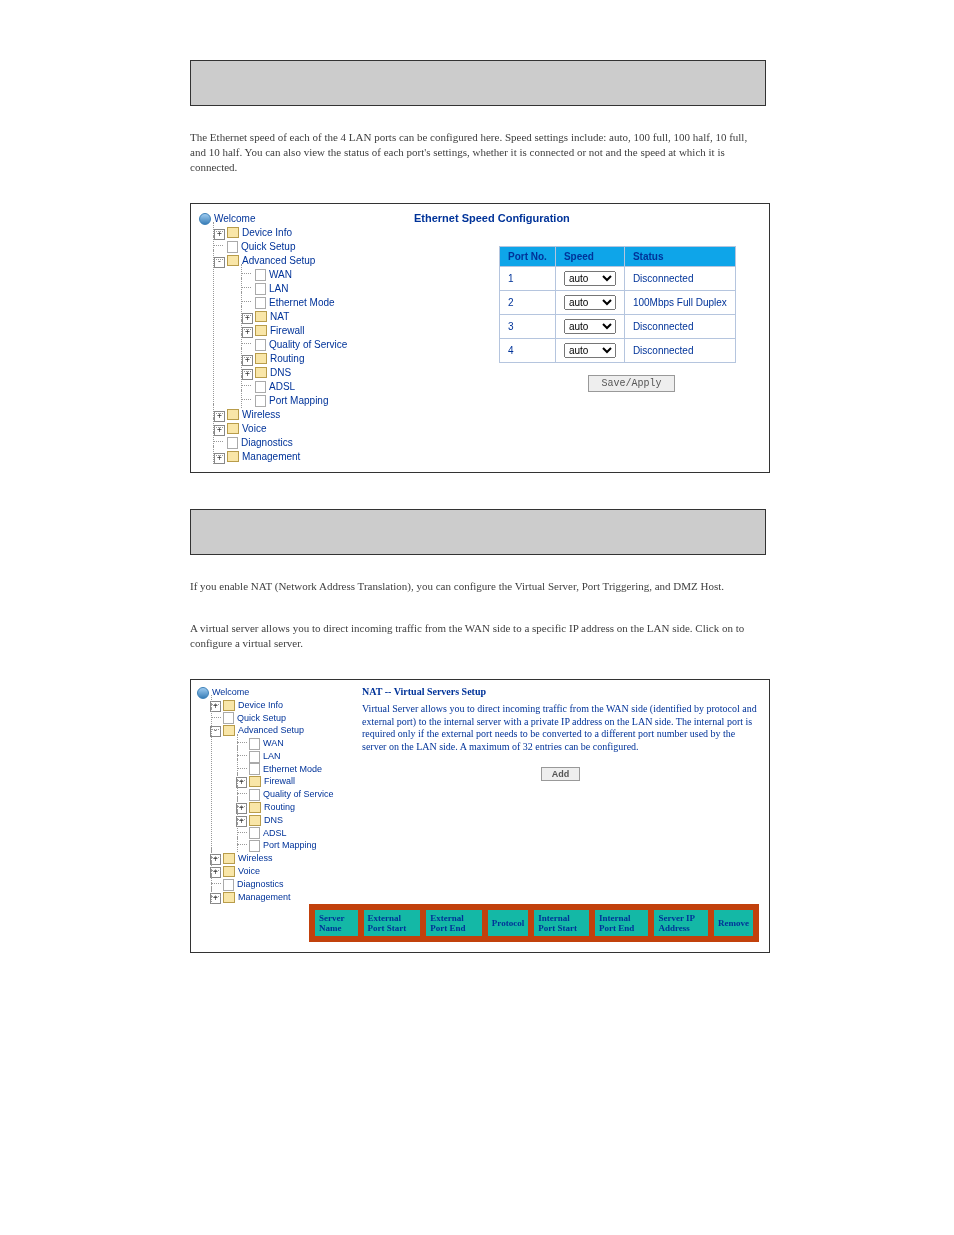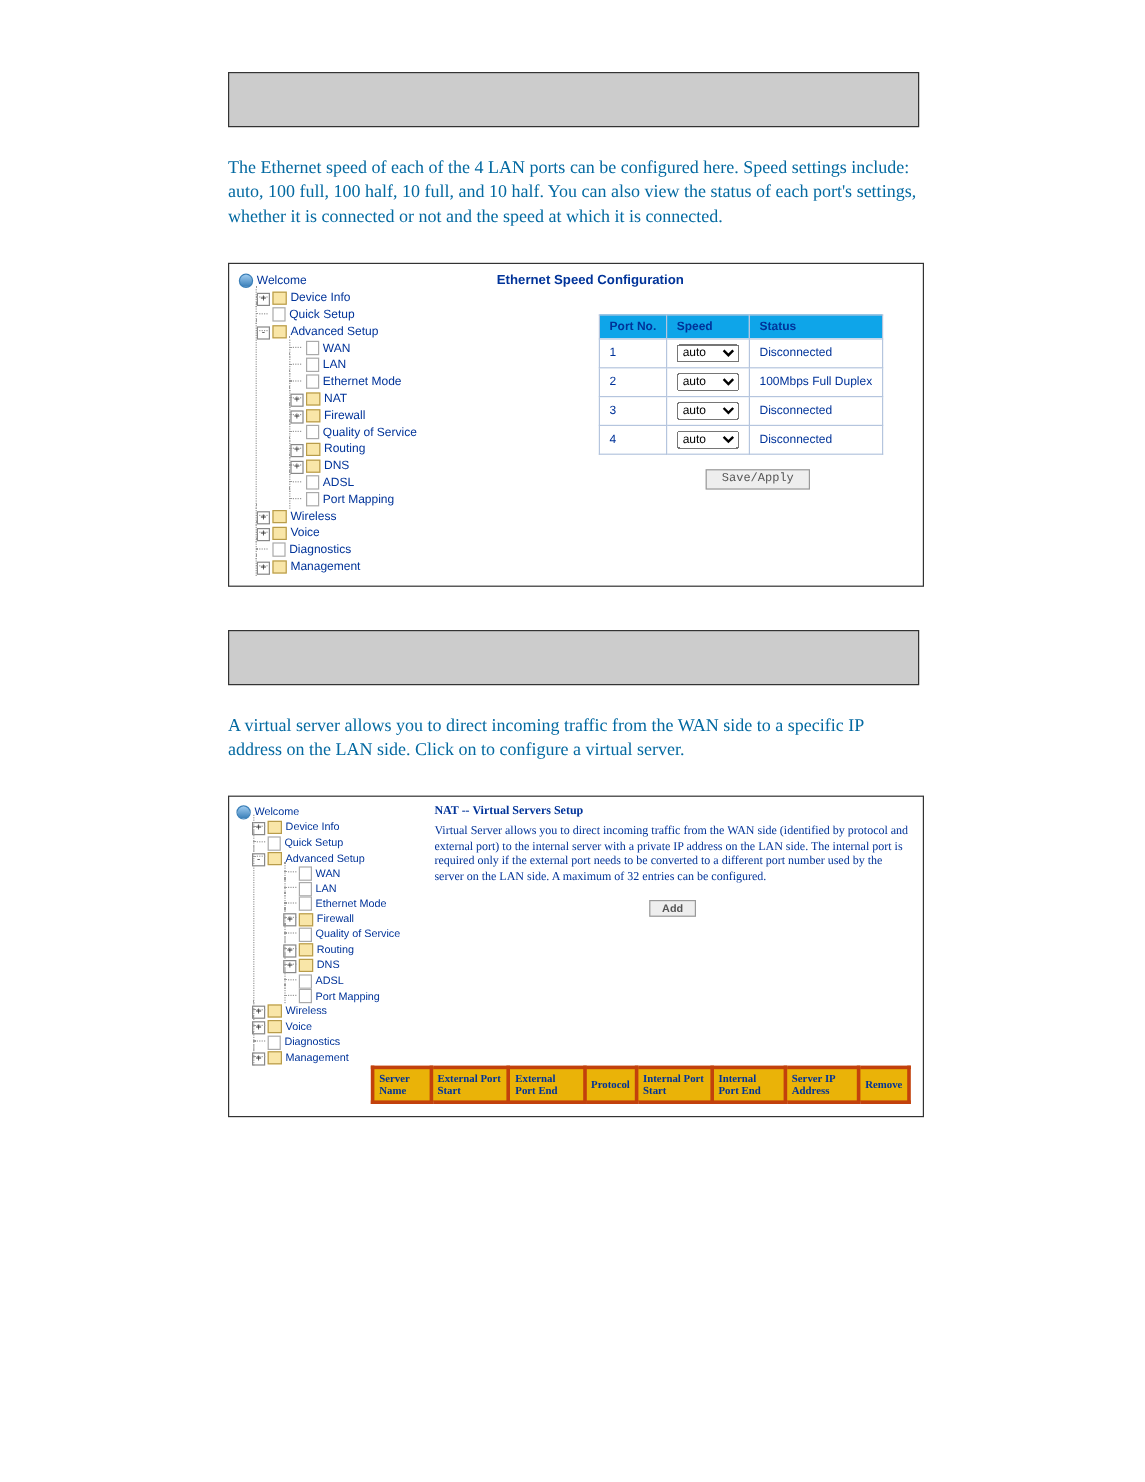--- a/index.html
+++ b/index.html
@@ -13,23 +13,23 @@
       padding: 60px 190px 60px 190px;
     }
     .gray-banner {
       border: 1px solid #333;
       background: #cccccc;
       height: 44px;
       width: 100%;
       margin-bottom: 24px;
     }
     .body-text {
-      font-size: 15px;
+      font-size: 11px;
       line-height: 1.35;
-      color: #0369a1;
+      color: #404040;
       margin-bottom: 28px;
     }
     .screenshot {
       border: 1px solid #333;
       background: #fff;
       width: 560px;
       padding: 8px 10px 8px 8px;
       margin-bottom: 36px;
       position: relative;
     }
@@ -173,25 +173,25 @@
       color: #555;
       font-weight: bold;
     }
     .vs-table {
       border-collapse: collapse;
       width: 100%;
       font-size: 9px;
       color: #003399;
     }
     .vs-table th {
-      border: 3px solid #c2410c;
+      border: 6px solid #c2410c;
       padding: 3px 4px;
       text-align: left;
       font-weight: bold;
-      background: #eab308;
+      background: #14b8a6;
     }
     .clearfix::after { content: ""; display: table; clear: both; }
 
     
     .tree-small { font-size: 9px; width: 165px; }
     .tree-small li { padding-left: 12px; }
     .screenshot2 { width: 562px; padding: 6px 10px 10px 6px; }
     .content-pane2 { margin-left: 112px; }
   </style>
 </head>
@@ -264,20 +264,21 @@
       </tbody>
         </table>
       <div class="btn-row">
         <button class="save-btn">Save/Apply</button>
       </div>
     </div>
   </div>
 
   <div class="gray-banner"></div>
 
+  <div class="body-text">If you enable NAT (Network Address Translation), you can configure the Virtual Server, Port Triggering, and DMZ Host.</div>
 
   <div class="body-text">
     <span>A virtual server allows you to direct incoming traffic from the WAN side to a specific IP address on the LAN side. Click on </span><span> to configure a virtual server.</span>
   </div>
 
   <div class="screenshot screenshot2 clearfix">
     <div class="tree tree-small">
       <ul>
         <li><span class="ic ic-globe"></span><span>Welcome</span>
           <ul>

